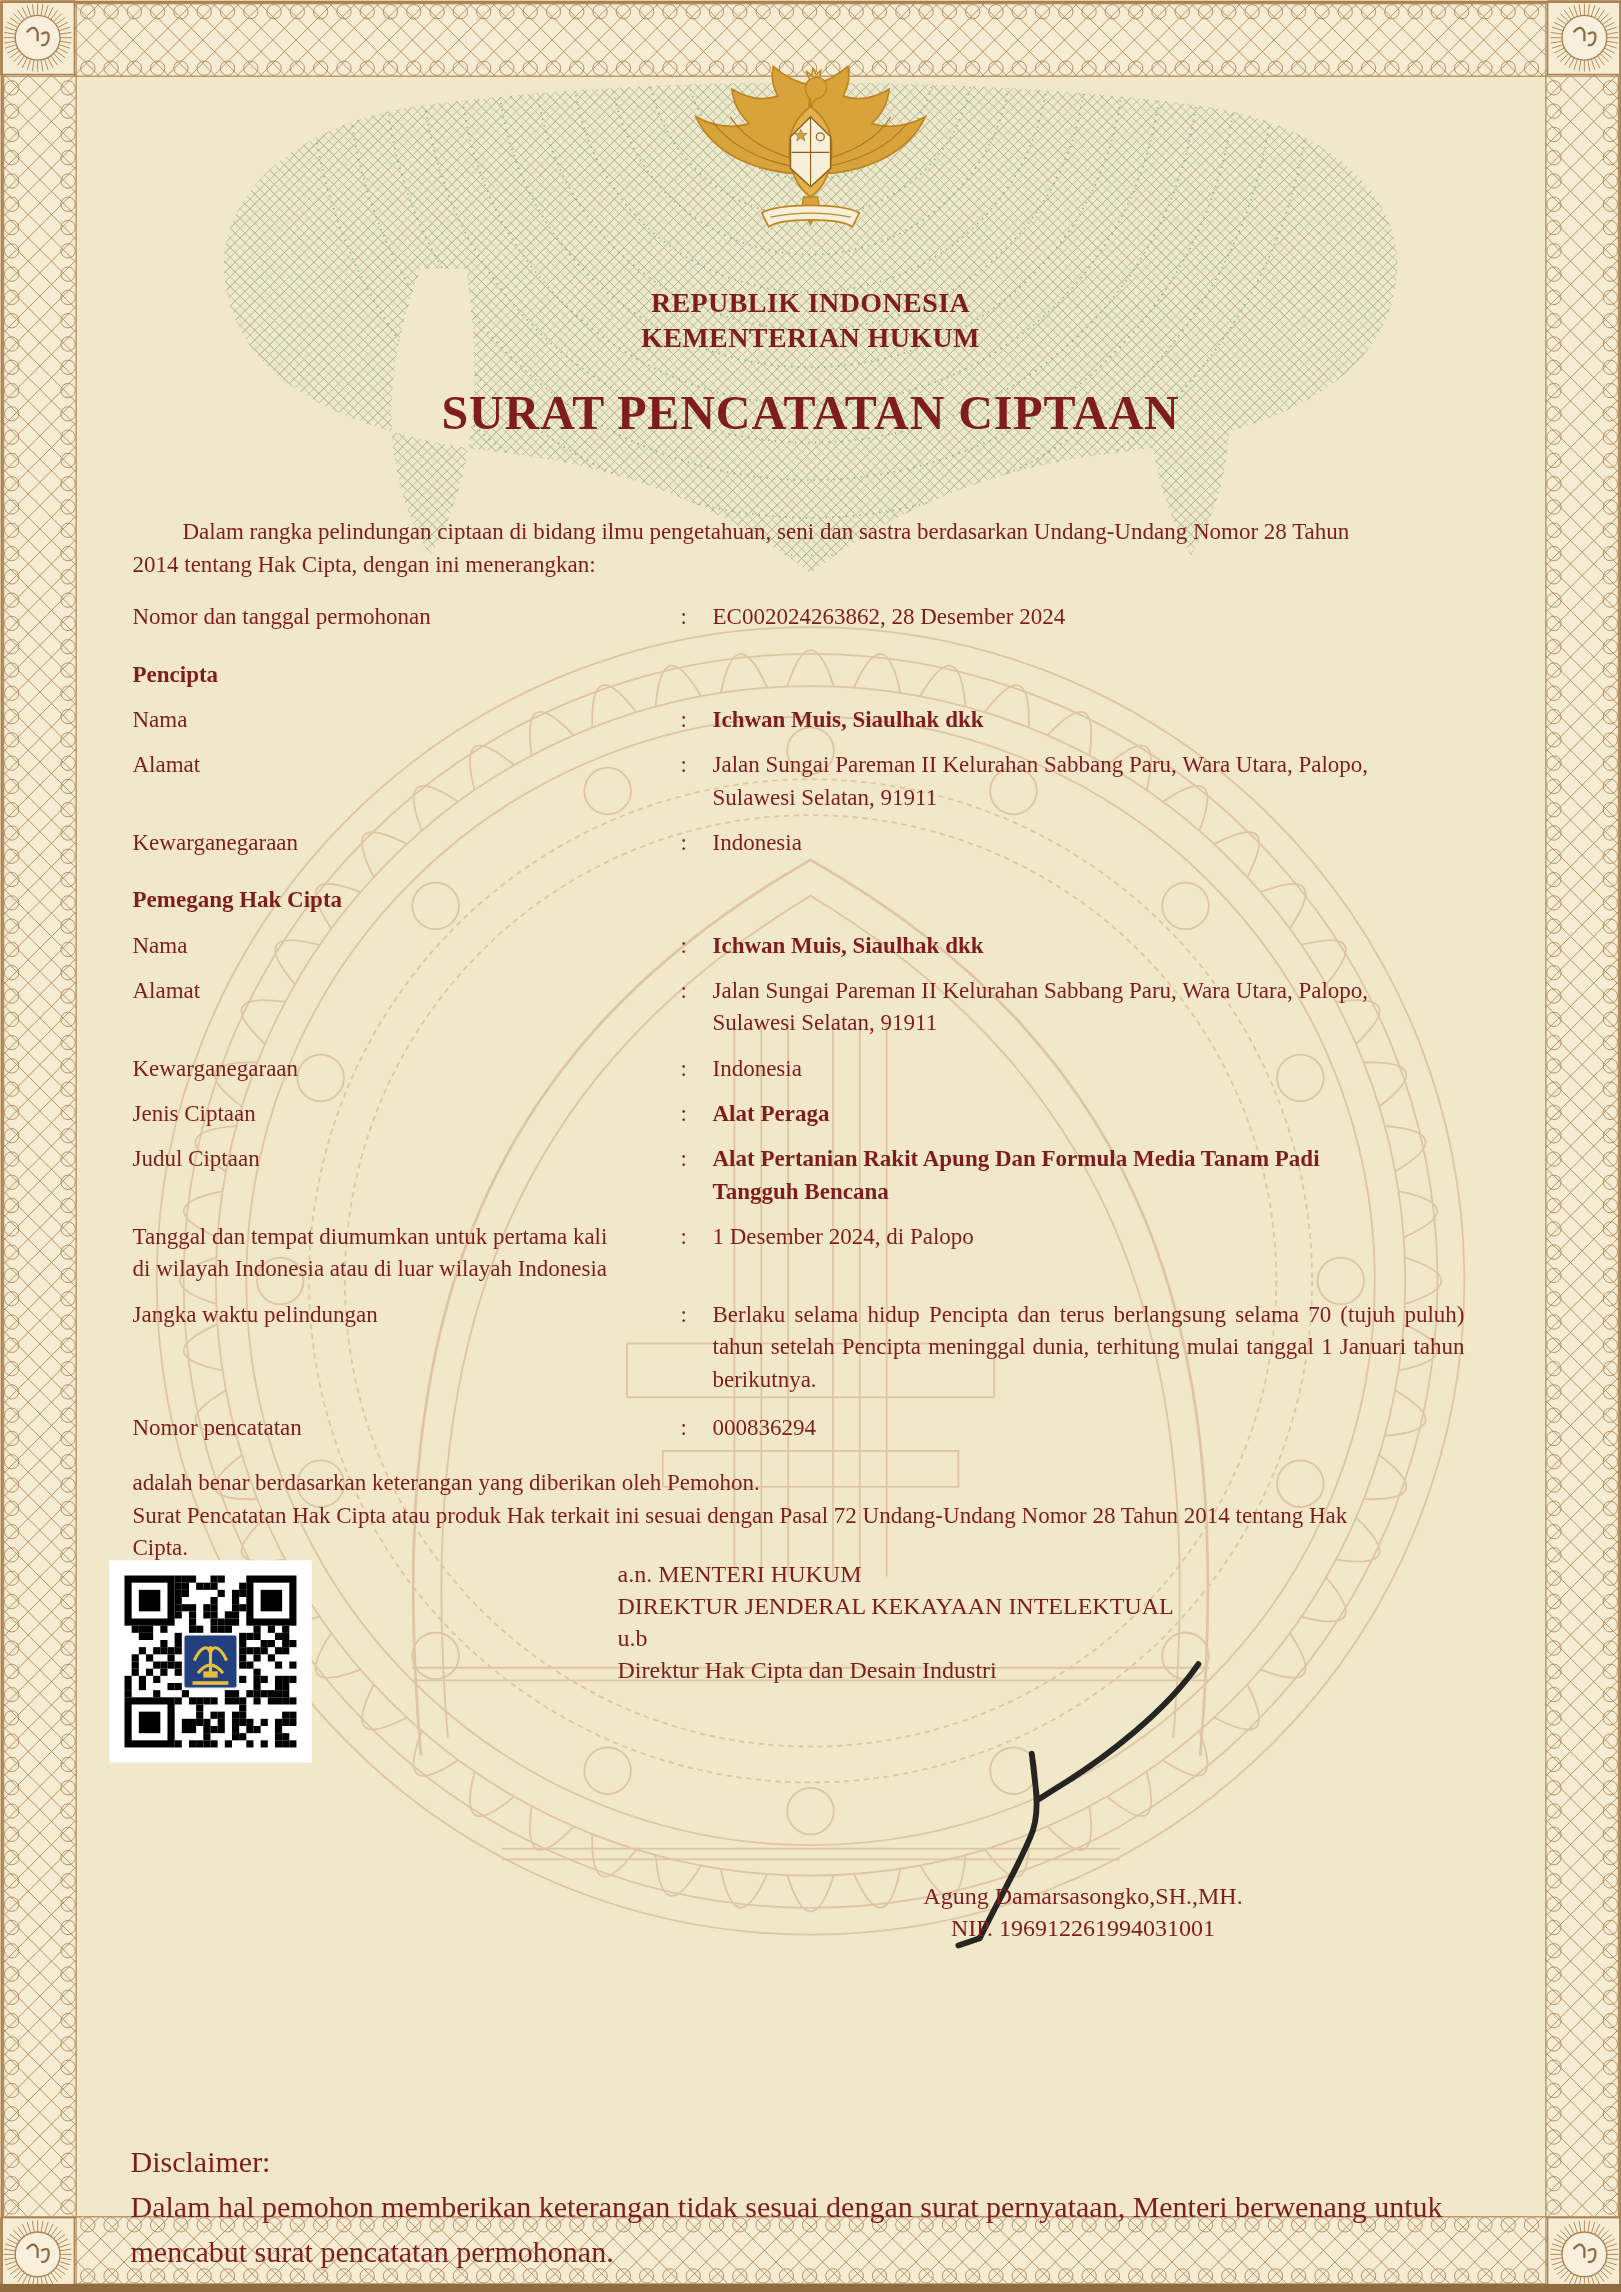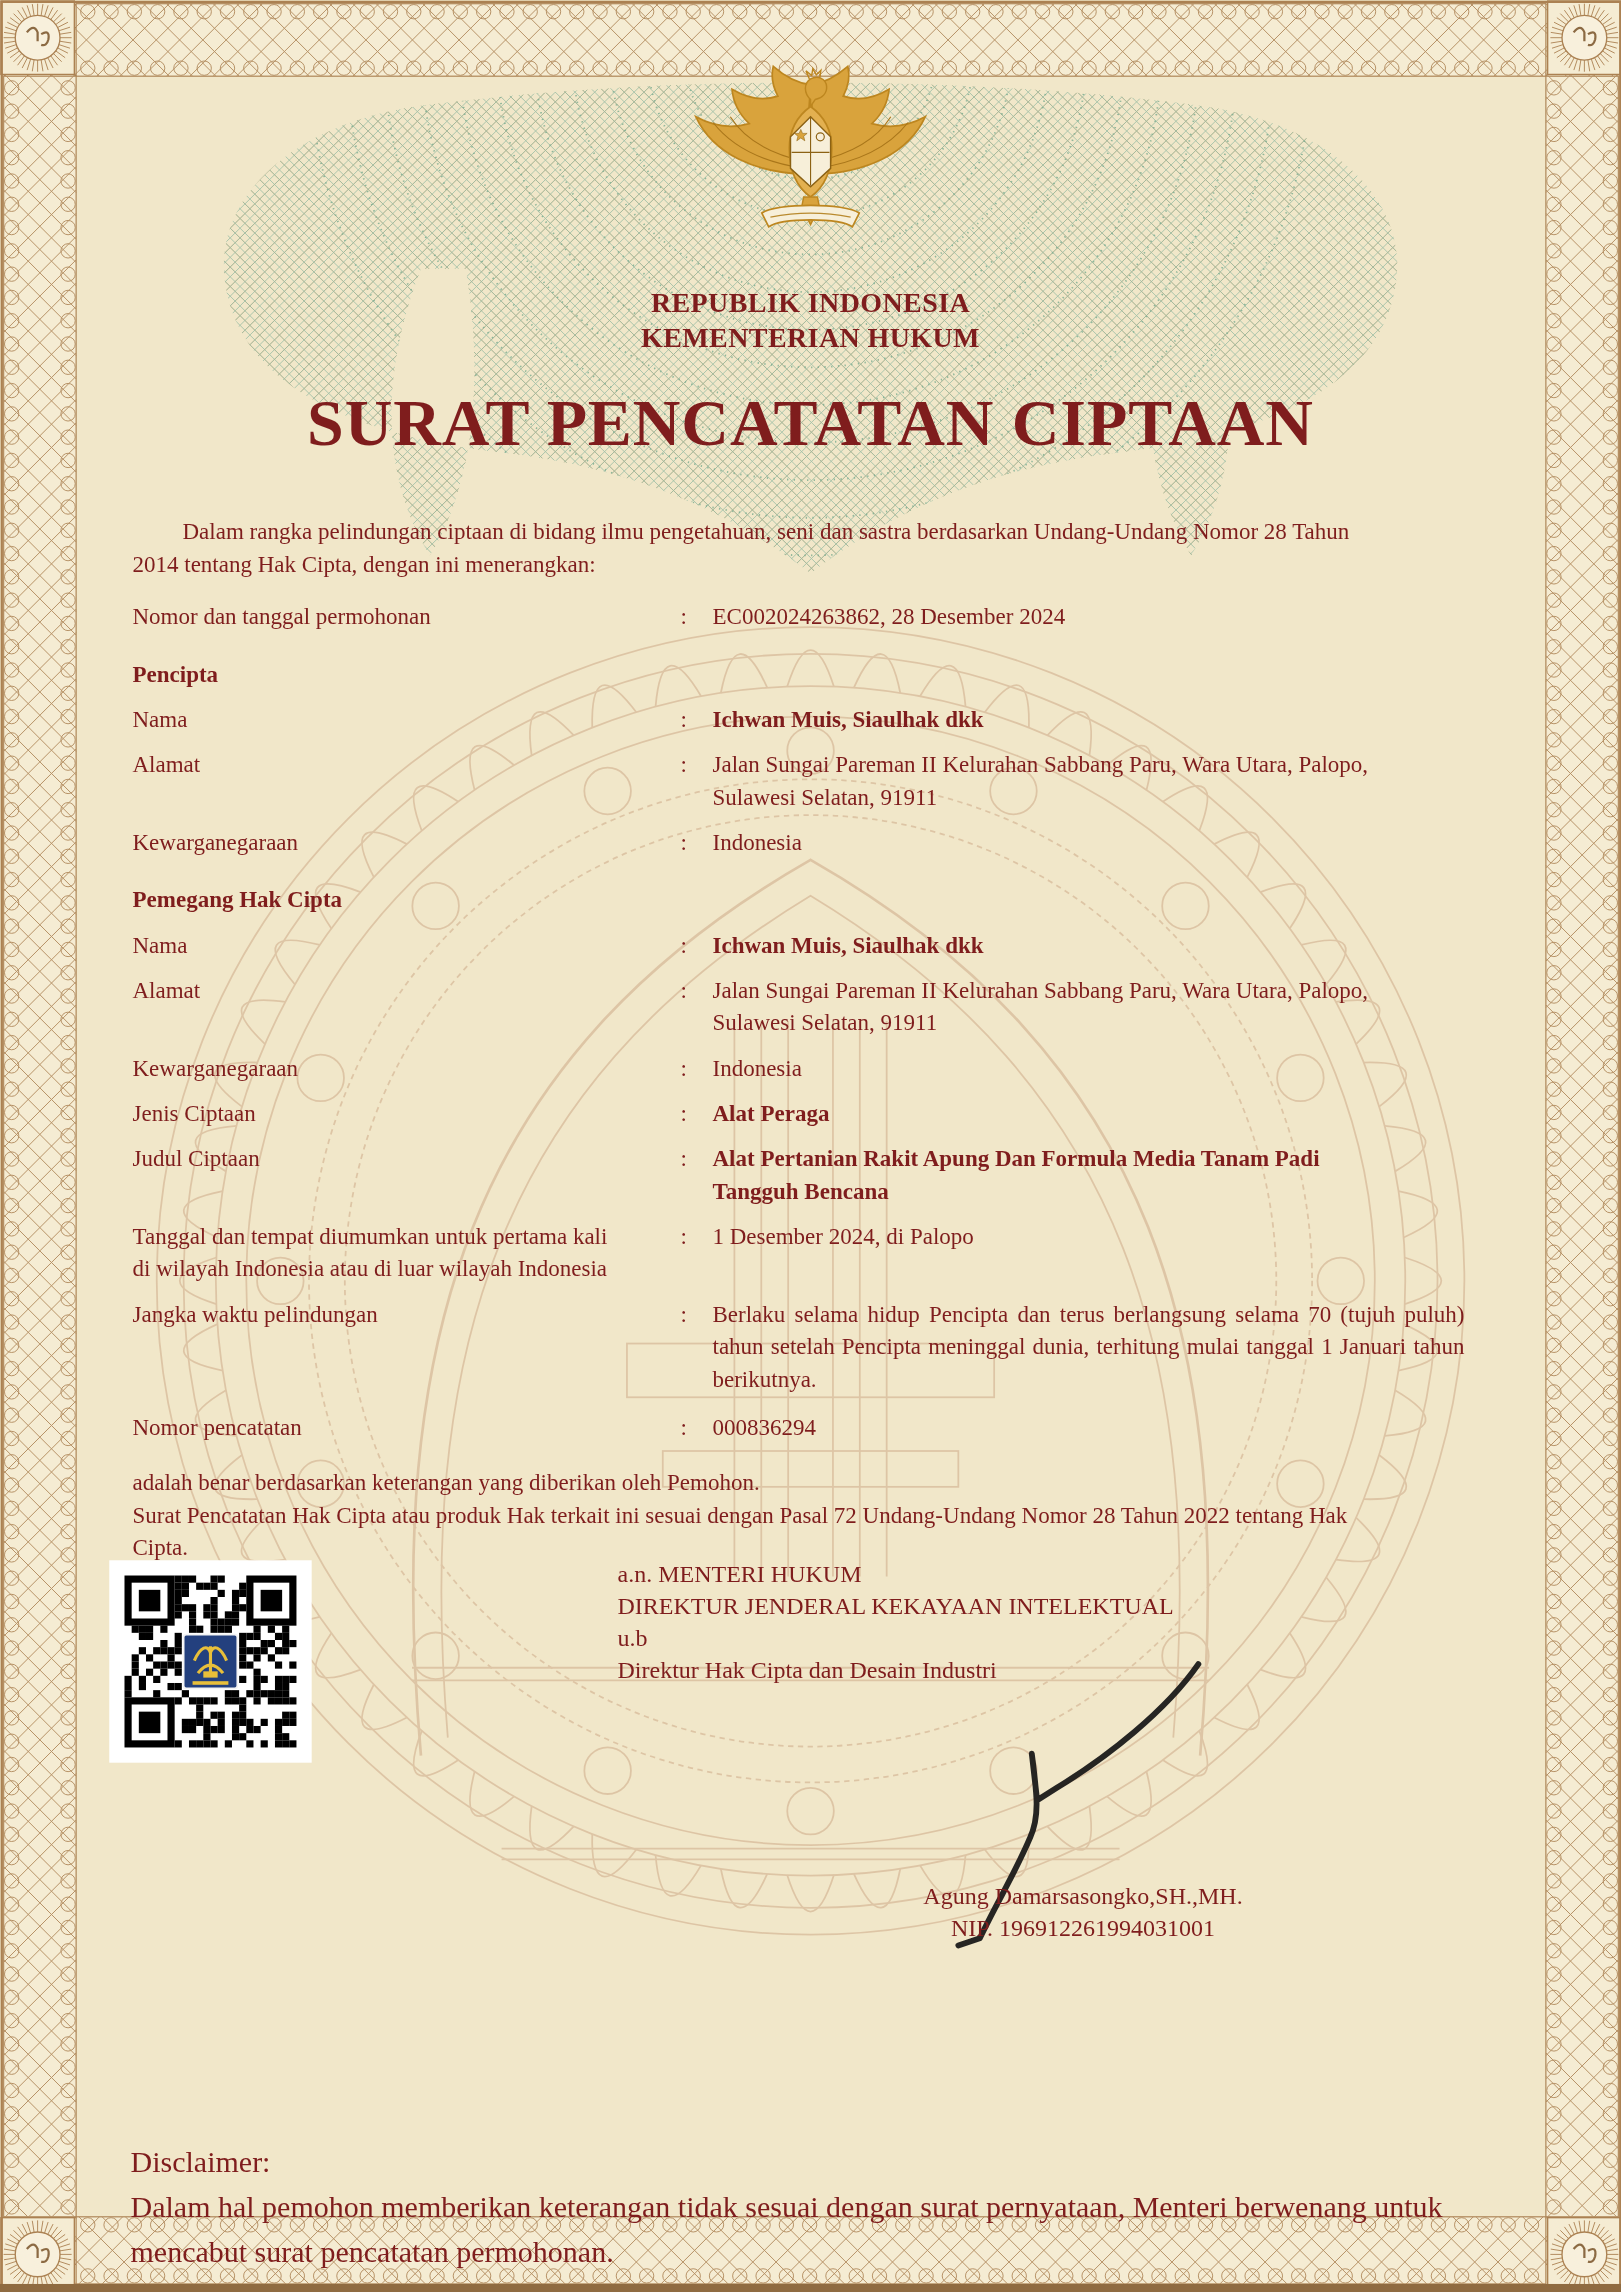--- a/index.html
+++ b/index.html
@@ -4,21 +4,21 @@
 <style>
   *{margin:0;padding:0;box-sizing:border-box}
   html,body{background:#6d6d6d}
   body{display:flex;justify-content:center;font-family:"Liberation Serif",serif}
   .page{position:relative;width:1622px;height:2293px;background:#f1e7c9;color:#7f1d1d;overflow:hidden;flex:none}
   #deco{position:absolute;left:0;top:0;width:1622px;height:2293px;z-index:0}
   .abs{position:absolute;z-index:2}
   .hdr{left:0;right:0;text-align:center;font-weight:bold}
   #country{top:287px;font-size:28px;letter-spacing:0.4px}
   #ministry{top:322px;font-size:28px;letter-spacing:0.4px}
-  #doc-title{top:385px;font-size:66px;letter-spacing:0.9px;white-space:nowrap}
+  #doc-title{top:385px;font-size:48px;letter-spacing:0.9px;white-space:nowrap}
   #main{left:133px;top:516px;width:1408px;font-size:23px;line-height:1.42}
   .intro{white-space:pre-line;text-indent:50px;text-align:left;margin-bottom:19.7px}
   .row{display:flex;margin-bottom:12.5px}
   .row .lbl{width:548px;flex:none;white-space:pre-line}
   .row .colon{width:32px;flex:none}
   .row .val{max-width:788px;white-space:pre-line}
   .b{font-weight:bold}
   .sec{margin-top:25px}
   .mt{margin-top:16px}
   .w840{max-width:752px !important;text-align:justify}
@@ -2464,21 +2464,21 @@
       <div class="val w840">Berlaku selama hidup Pencipta dan terus berlangsung selama 70 (tujuh puluh) tahun setelah Pencipta meninggal dunia, terhitung mulai tanggal 1 Januari tahun berikutnya.</div>
     </div>
 
     <div class="row mt">
       <div class="lbl">Nomor pencatatan</div>
       <div class="colon">:</div>
       <div class="val">000836294</div>
     </div>
 
     <div class="closing">adalah benar berdasarkan keterangan yang diberikan oleh Pemohon.</div>
-    <div class="close2">Surat Pencatatan Hak Cipta atau produk Hak terkait ini sesuai dengan Pasal 72 Undang-Undang Nomor 28 Tahun 2022 tentang Hak
+    <div class="close2">Surat Pencatatan Hak Cipta atau produk Hak terkait ini sesuai dengan Pasal 72 Undang-Undang Nomor 28 Tahun 2014 tentang Hak
 Cipta.</div>
   </div>
 
   <div class="abs" id="sig">
     <div>a.n. MENTERI HUKUM</div>
     <div>DIREKTUR JENDERAL KEKAYAAN INTELEKTUAL</div>
     <div class="ub">u.b</div>
     <div>Direktur Hak Cipta dan Desain Industri</div>
   </div>
 

